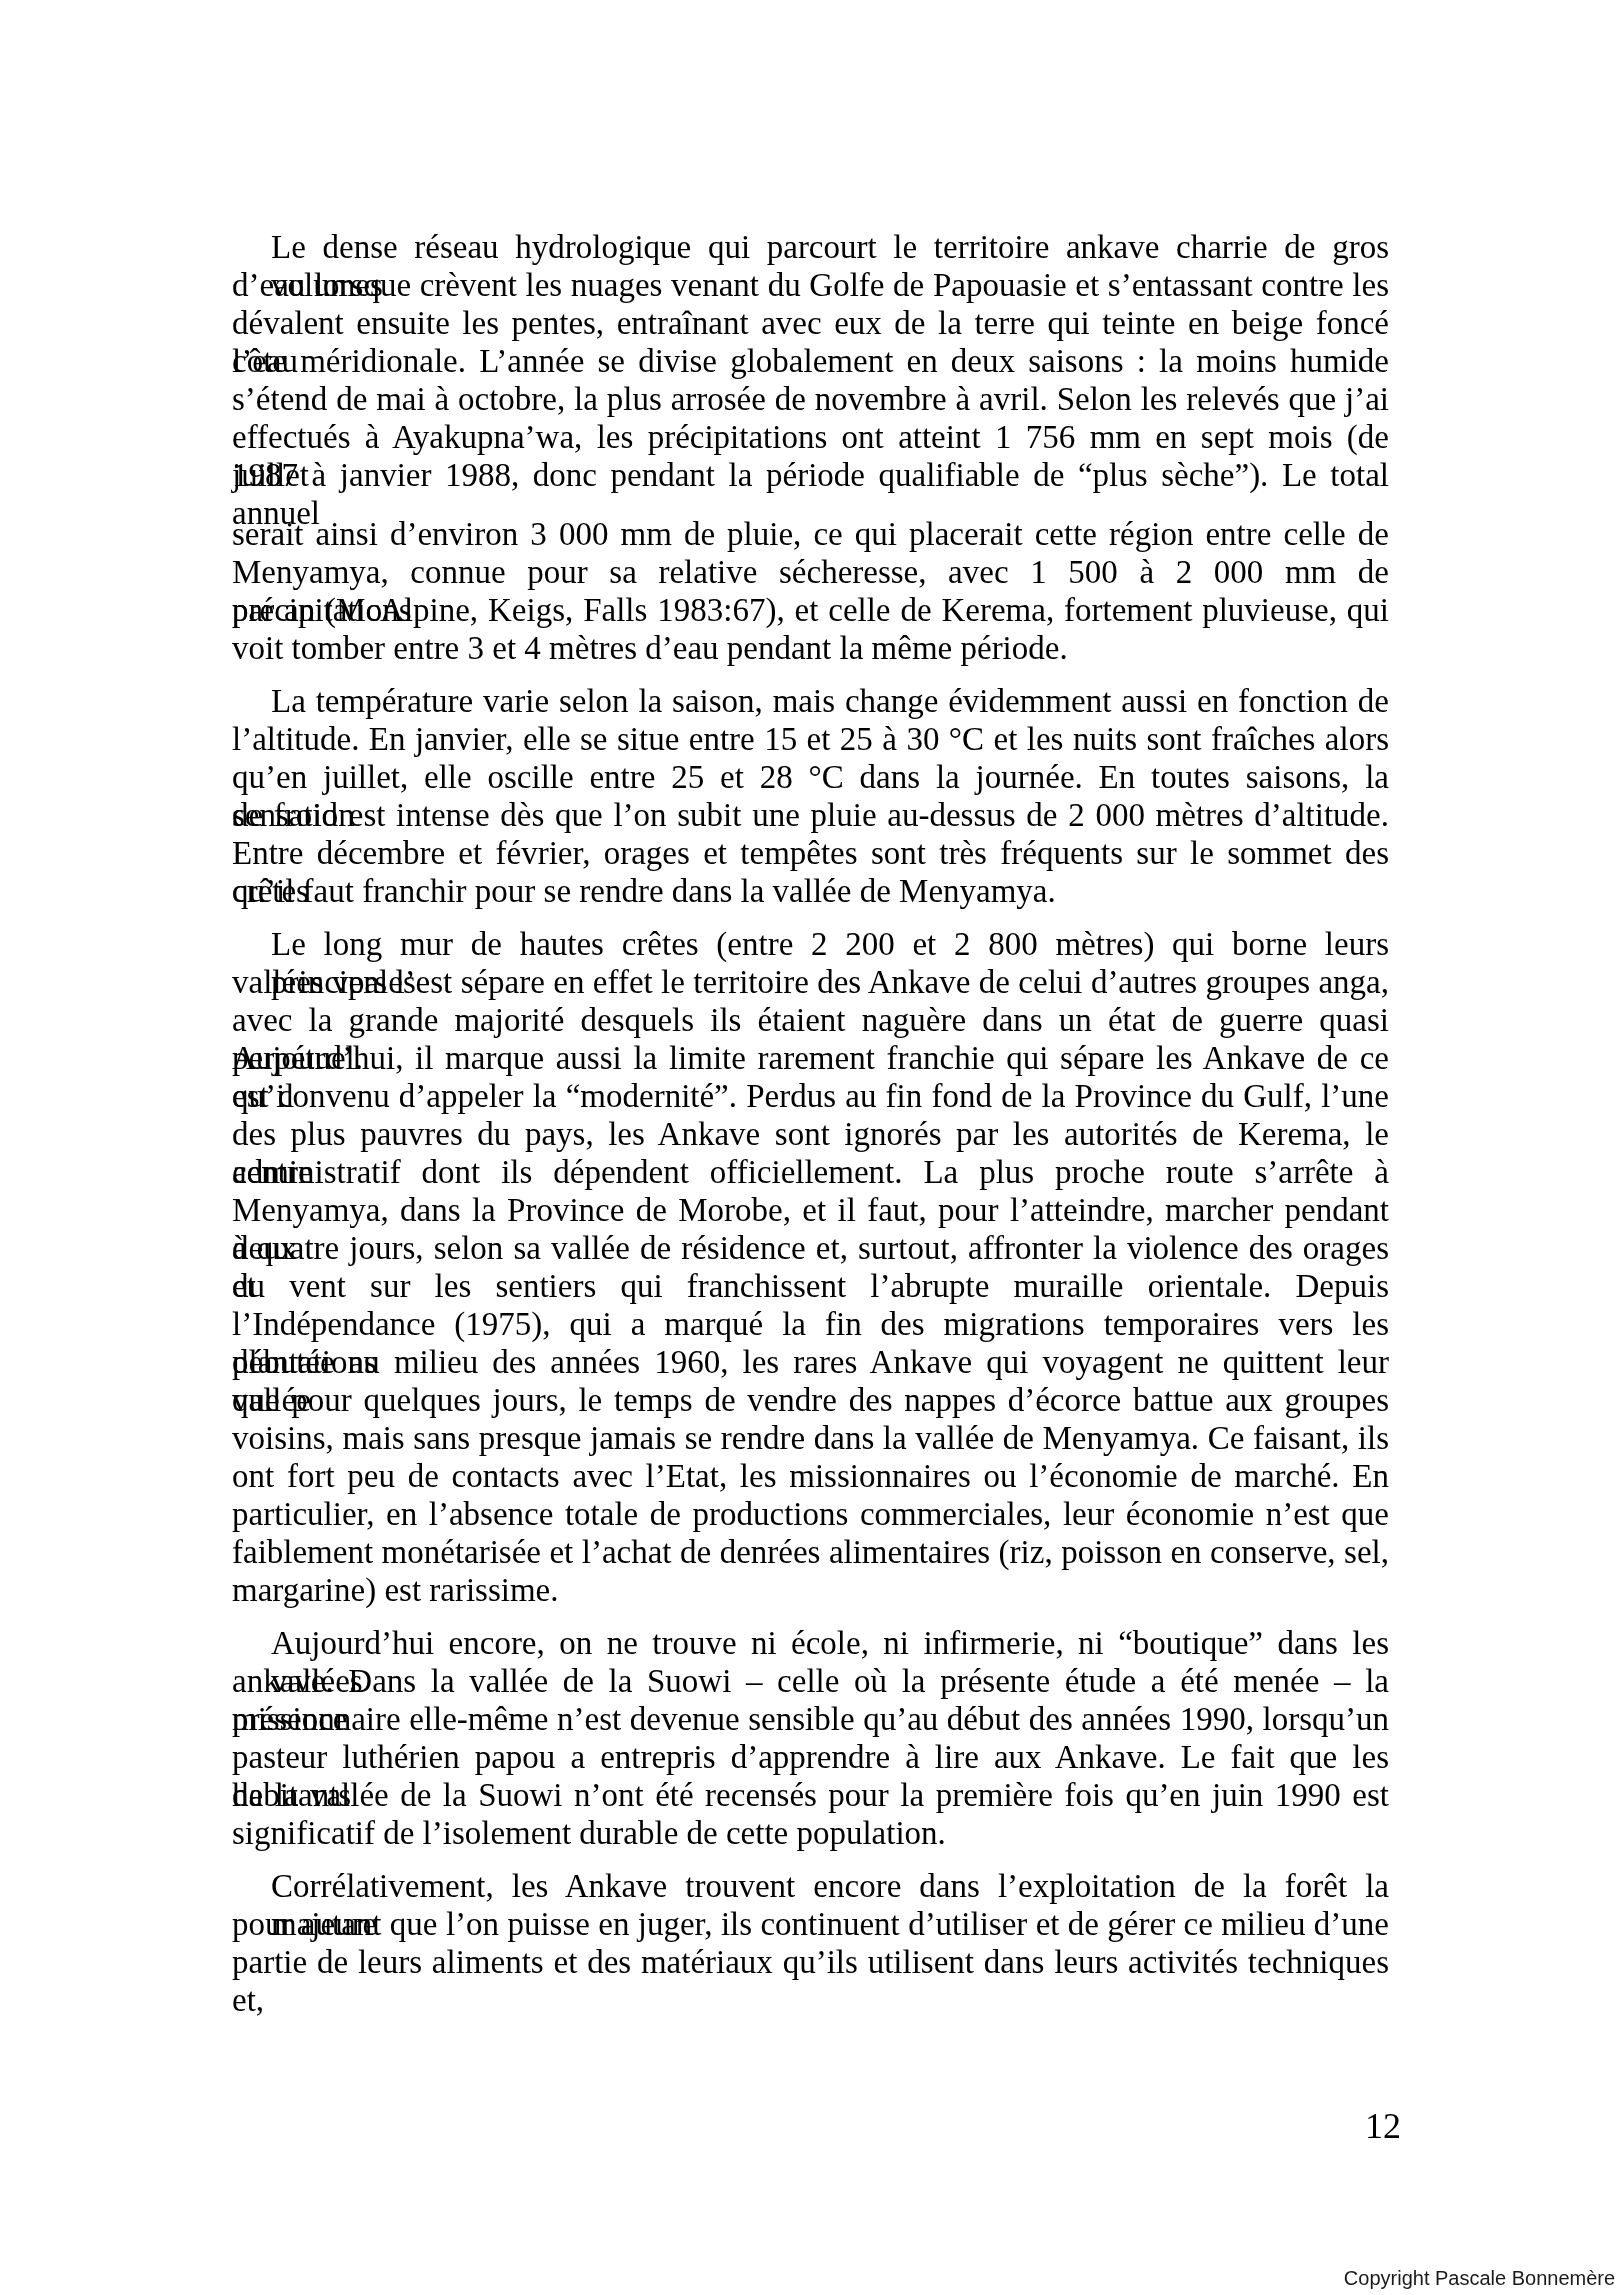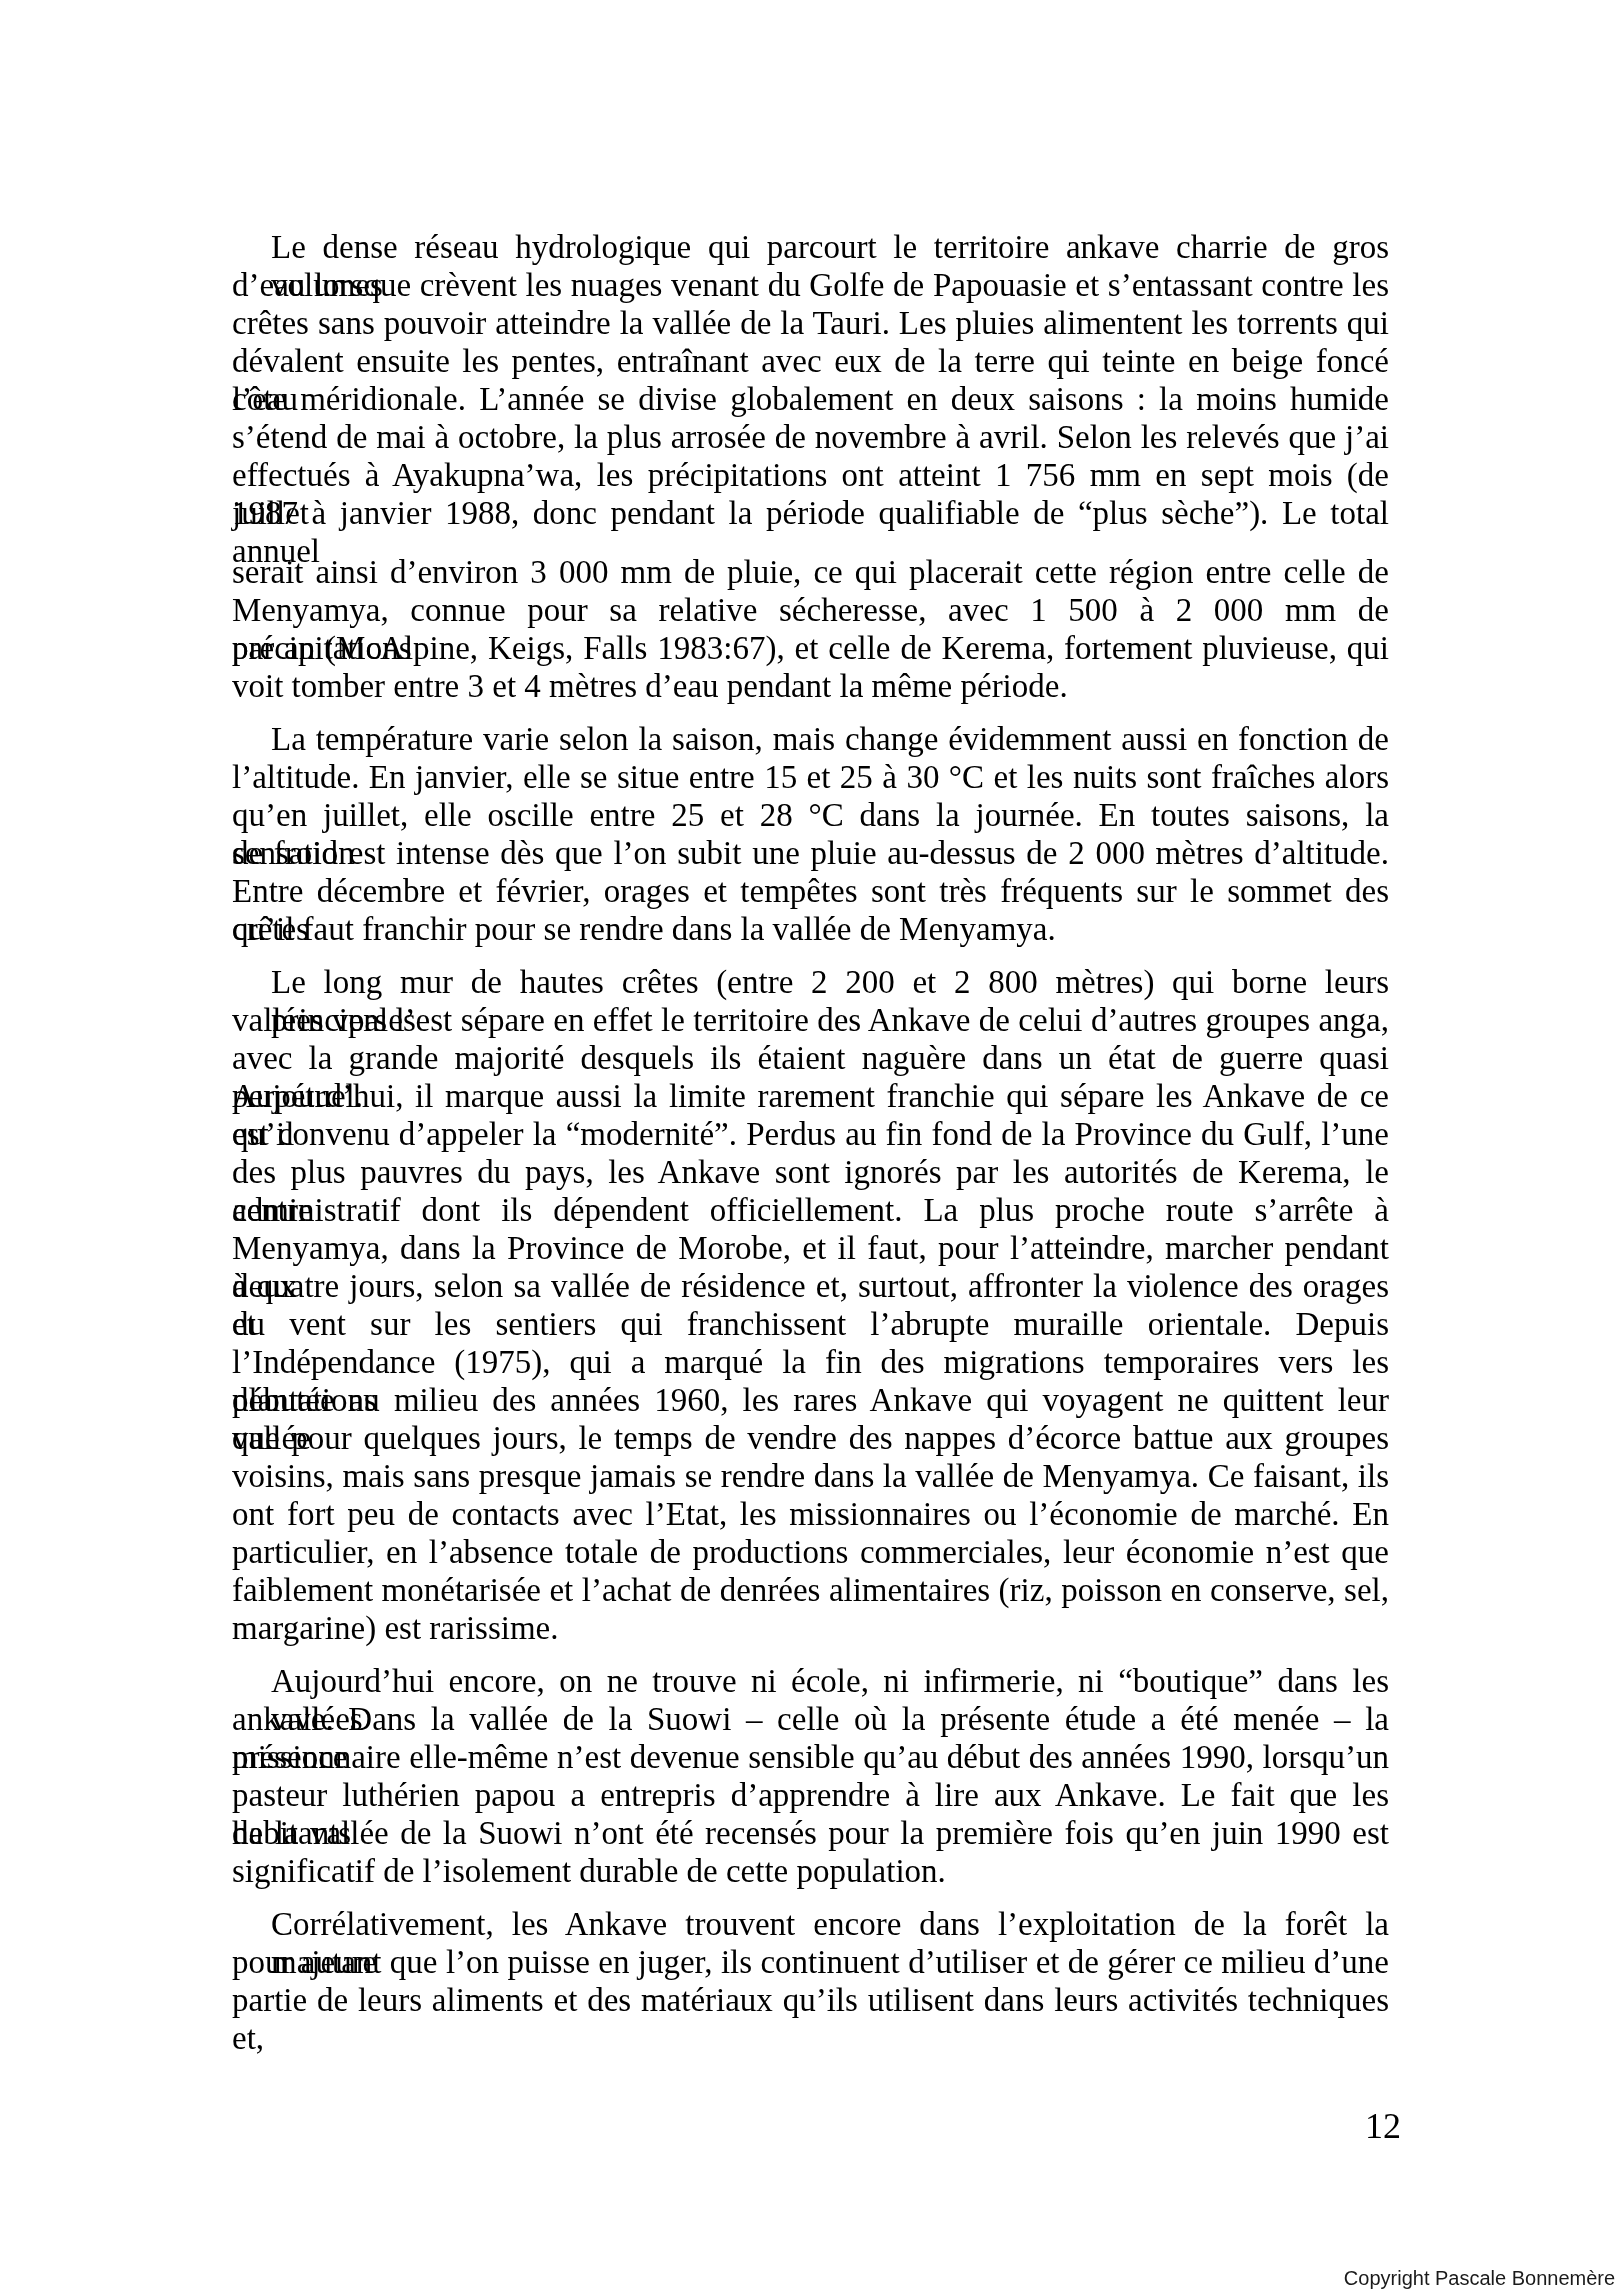--- a/index.html
+++ b/index.html
@@ -30,21 +30,20 @@
 </style>
 </head>
 <body>
 
 <div class="page">
   <div class="body-text" id="body-text">
 
   <div class="para">
         <span class="line first" style="white-space: normal;">Le dense réseau hydrologique qui parcourt le territoire ankave charrie de gros volumes</span>
         <span class="line" style="white-space: normal;">d’eau lorsque crèvent les nuages venant du Golfe de Papouasie et s’entassant contre les</span>
-        <span class="line" style="white-space: normal;">crêtes sans pouvoir atteindre la vallée de la Tauri. Les pluies alimentent les torrents qui</span>
         <span class="line" style="white-space: normal;">dévalent ensuite les pentes, entraînant avec eux de la terre qui teinte en beige foncé l’eau</span>
         <span class="line" style="white-space: normal;">côte méridionale. L’année se divise globalement en deux saisons : la moins humide</span>
         <span class="line" style="white-space: normal;">s’étend de mai à octobre, la plus arrosée de novembre à avril. Selon les relevés que j’ai</span>
         <span class="line" style="white-space: normal;">effectués à Ayakupna’wa, les précipitations ont atteint 1 756 mm en sept mois (de juillet</span>
         <span class="line" style="white-space: normal;">1987 à janvier 1988, donc pendant la période qualifiable de “plus sèche”). Le total annuel</span>
         <span class="line" style="white-space: normal; margin-top: 21px;">serait ainsi d’environ 3 000 mm de pluie, ce qui placerait cette région entre celle de</span>
         <span class="line" style="white-space: normal;">Menyamya, connue pour sa relative sécheresse, avec 1 500 à 2 000 mm de précipitations</span>
         <span class="line" style="white-space: normal;">par an (McAlpine, Keigs, Falls 1983:67), et celle de Kerema, fortement pluvieuse, qui</span>
         <span class="line last" style="white-space: normal;">voit tomber entre 3 et 4 mètres d’eau pendant la même période.</span>
       </div>

